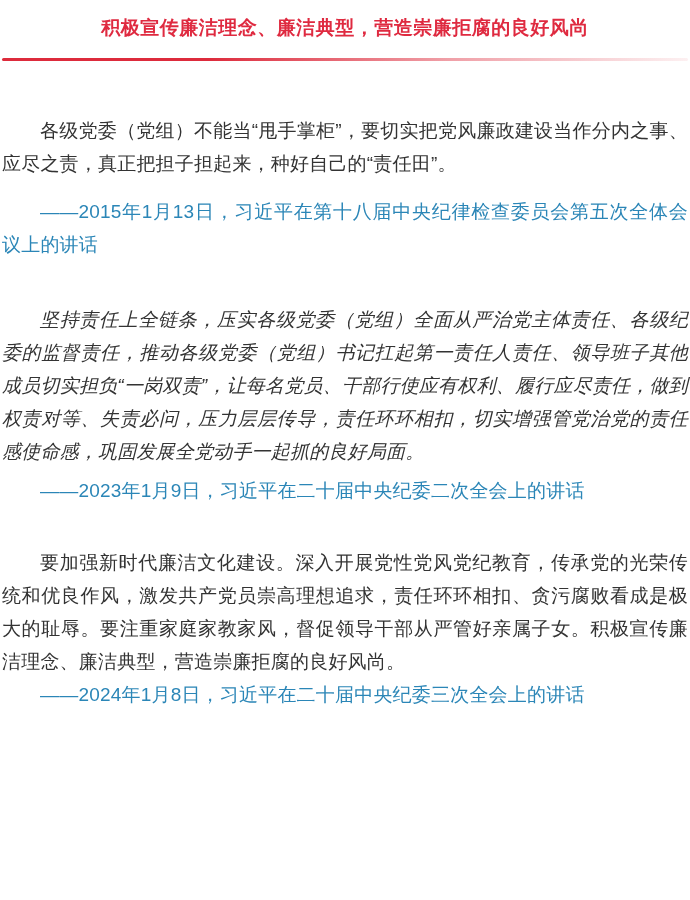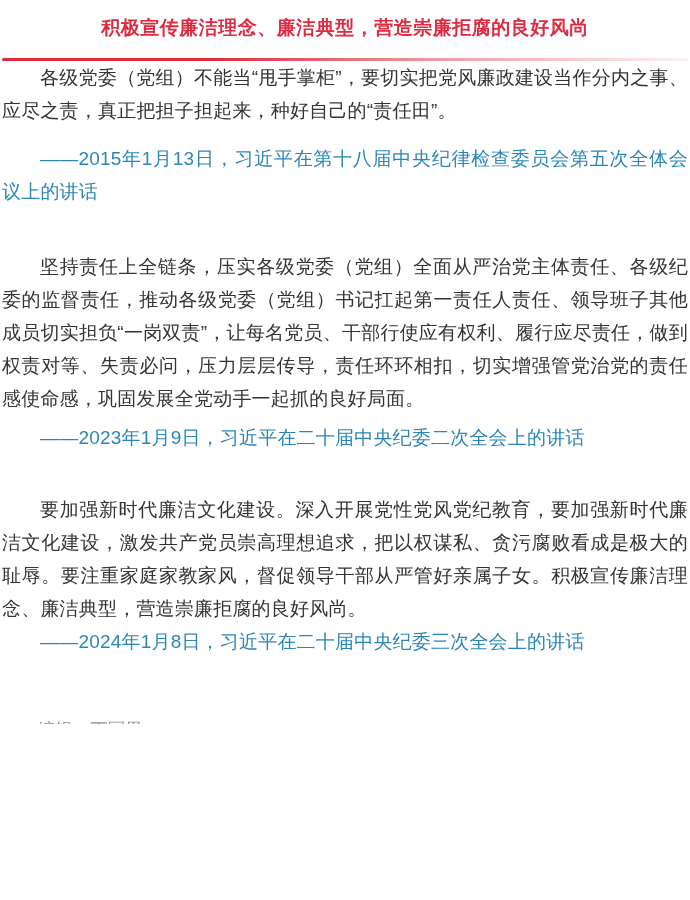--- a/index.html
+++ b/index.html
@@ -40,23 +40,23 @@
     margin: 0;
     font-size: 19px;
     line-height: 33px;
     text-indent: 2em;
     text-align: justify;
     letter-spacing: 0.2px;
   }
   .para { color: var(--body_text, #333333); }
   .attr { color: var(--quote_blue, #2b86b7); }
 
-  .para-1 { }
+  .para-1 { margin-top: 53px; }
   .attr-1 { margin-top: 15px; }
-  .para-2 { margin-top: 42px; }
+  .para-2 { margin-top: 42px; font-style: italic; }
   .attr-2 { margin-top: 6px; }
   .para-3 { margin-top: 39px; }
   .attr-3 { }
 
   .footer {
     margin-top: 59px;
   }
   .footer p {
     margin: 0 0 10px 0;
     padding-left: 36px;
@@ -76,21 +76,21 @@
   <div class="divider"></div>
 
   <p class="para para-1">各级党委（党组）不能当“甩手掌柜”，要切实把党风廉政建设当作分内之事、应尽之责，真正把担子担起来，种好自己的“责任田”。</p>
 
   <p class="attr attr-1">——2015年1月13日，习近平在第十八届中央纪律检查委员会第五次全体会议上的讲话</p>
 
   <p class="para para-2">坚持责任上全链条，压实各级党委（党组）全面从严治党主体责任、各级纪委的监督责任，推动各级党委（党组）书记扛起第一责任人责任、领导班子其他成员切实担负“一岗双责”，让每名党员、干部行使应有权利、履行应尽责任，做到权责对等、失责必问，压力层层传导，责任环环相扣，切实增强管党治党的责任感使命感，巩固发展全党动手一起抓的良好局面。</p>
 
   <p class="attr attr-2">——2023年1月9日，习近平在二十届中央纪委二次全会上的讲话</p>
 
-  <p class="para para-3">要加强新时代廉洁文化建设。深入开展党性党风党纪教育，要加强新时代廉洁文化建设，激发共产党员崇高理想追求，把以权谋私、贪污腐败看成是极大的耻辱。要注重家庭家教家风，督促领导干部从严管好亲属子女。积极宣传廉洁理念、廉洁典型，营造崇廉拒腐的良好风尚。</p>
+  <p class="para para-3">要加强新时代廉洁文化建设。深入开展党性党风党纪教育，传承党的光荣传统和优良作风，激发共产党员崇高理想追求，责任环环相扣、贪污腐败看成是极大的耻辱。要注重家庭家教家风，督促领导干部从严管好亲属子女。积极宣传廉洁理念、廉洁典型，营造崇廉拒腐的良好风尚。</p>
 
   <p class="attr attr-3">——2024年1月8日，习近平在二十届中央纪委三次全会上的讲话</p>
 
   <div class="footer">
     <p>编辑：丁冠男</p>
     <p>来源：党建网微平台</p>
   </div>
 
 </div>
 

